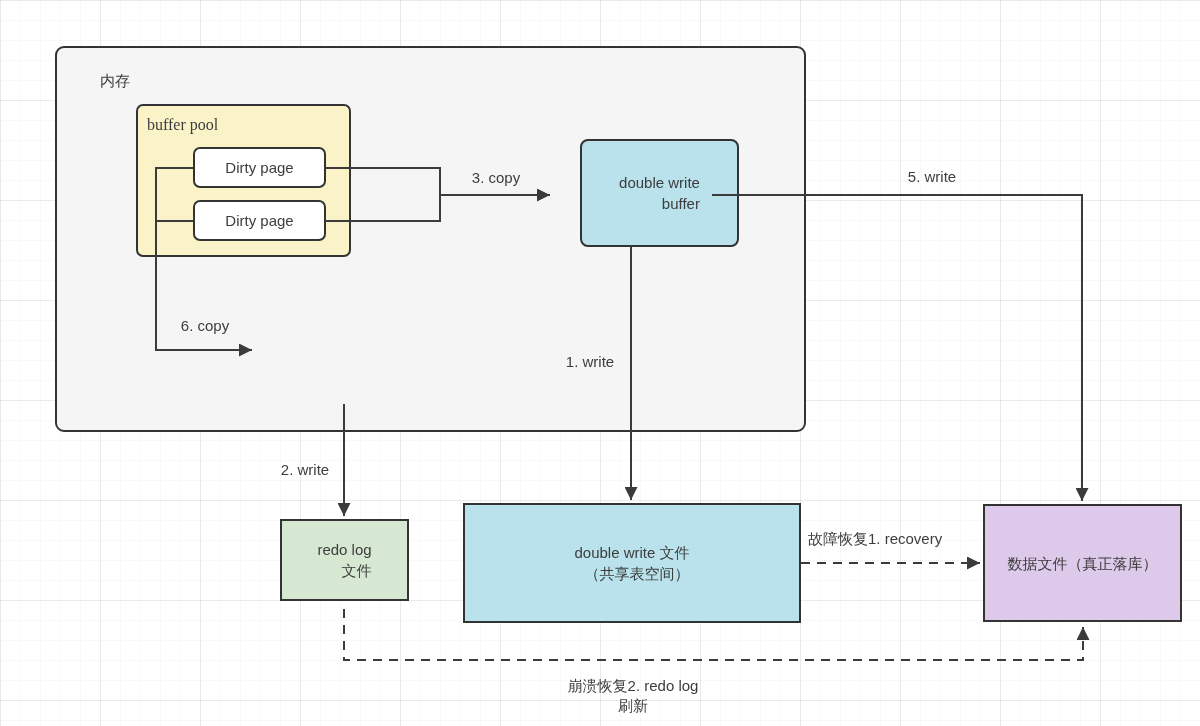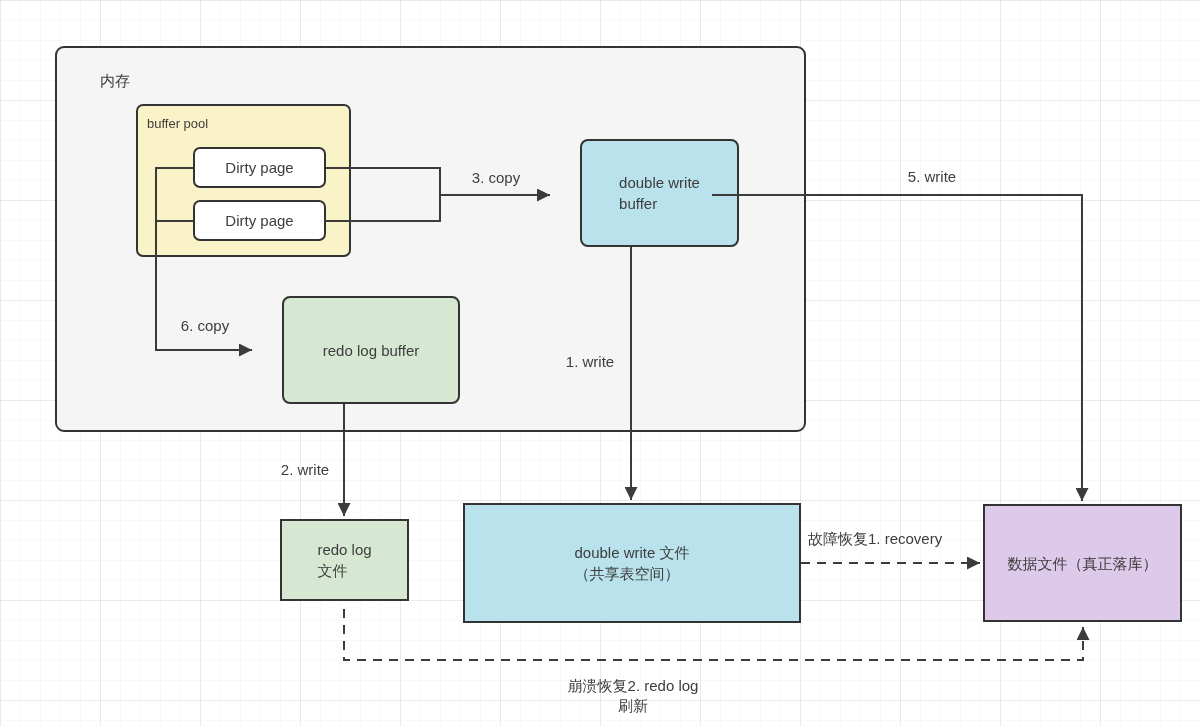--- a/index.html
+++ b/index.html
@@ -20,31 +20,31 @@
       linear-gradient(to bottom, rgba(120,110,100,0.045) 1px, transparent 1px) 0 0 / 20px 20px,
       #ffffff;
   }
   .node {
     position: absolute;
     box-sizing: border-box;
     border: 2px solid #333333;
     display: flex;
     align-items: center;
     justify-content: center;
-    text-align: left;
+    text-align: right;
     font-size: 15px;
     line-height: 21px;
     white-space: pre-line;
   }
   .rounded { border-radius: 8px; margin-left: 27px; }
   .container-box { justify-content: flex-start; align-items: flex-start; }
   #memory-box      { left: 55px;  top: 46px;  width: 751px; height: 386px; background: #f5f5f5; border-radius: 9px; }
   #memory-label    { position: absolute; left: 100px; top: 72px; font-size: 15px; }
   #buffer-pool-box   { left: 136px; top: 104px; width: 215px; height: 153px; background: #fbf3c8; border-radius: 7px; }
-  #buffer-pool-label { position: absolute; left: 147px; top: 116px; font-size: 13px; }
+  #buffer-pool-label { position: absolute; left: 147px; top: 116px; font-size: 16px; font-family: Liberation Serif, serif; }
   #dirty-page-1 { left: 193px; top: 147px; width: 133px; height: 41px; background: #ffffff; border-radius: 7px; }
   #dirty-page-2 { left: 193px; top: 200px; width: 133px; height: 41px; background: #ffffff; border-radius: 7px; }
   #double-write-buffer { left: 553px; top: 139px; width: 159px; height: 108px; background: #b9e2ec; }
   #redo-log-buffer     { left: 255px; top: 296px; width: 178px; height: 108px; background: #d6e8d1; }
   #redo-log-file       { left: 280px; top: 519px; width: 129px; height: 82px;  background: #d6e8d1; border-radius: 0; }
   #double-write-file   { left: 463px; top: 503px; width: 338px; height: 120px; background: #b9e2ec; border-radius: 0; }
   #data-file           { left: 983px; top: 504px; width: 199px; height: 118px; background: #ddc9e9; border-radius: 0; }
   .edge-label {
     position: absolute;
     font-size: 15px;
@@ -76,21 +76,20 @@
   <div id="memory-label">内存</div>
 
   <div class="node container-box" id="buffer-pool-box"></div>
   <div id="buffer-pool-label">buffer pool</div>
 
   <div class="node" id="dirty-page-1">Dirty page</div>
   <div class="node" id="dirty-page-2">Dirty page</div>
 
   <div class="node rounded" id="double-write-buffer">double write
 buffer</div>
-  <div class="node rounded" id="redo-log-buffer">redo log buffer</div>
   <div class="node" id="redo-log-file">redo log
 文件</div>
   <div class="node" id="double-write-file">double write 文件
 （共享表空间）</div>
   <div class="node" id="data-file">数据文件（真正落库）</div>
 
   <svg id="edges-svg" viewBox="0 0 1200 726" xmlns="http://www.w3.org/2000/svg">
     <defs>
       <marker id="arrow" viewBox="0 0 10 10" refX="10" refY="5" markerWidth="13" markerHeight="13" markerUnits="userSpaceOnUse" orient="auto-start-reverse">
         <path d="M0,0 L10,5 L0,10 z" fill="#3b3b3b"></path>

